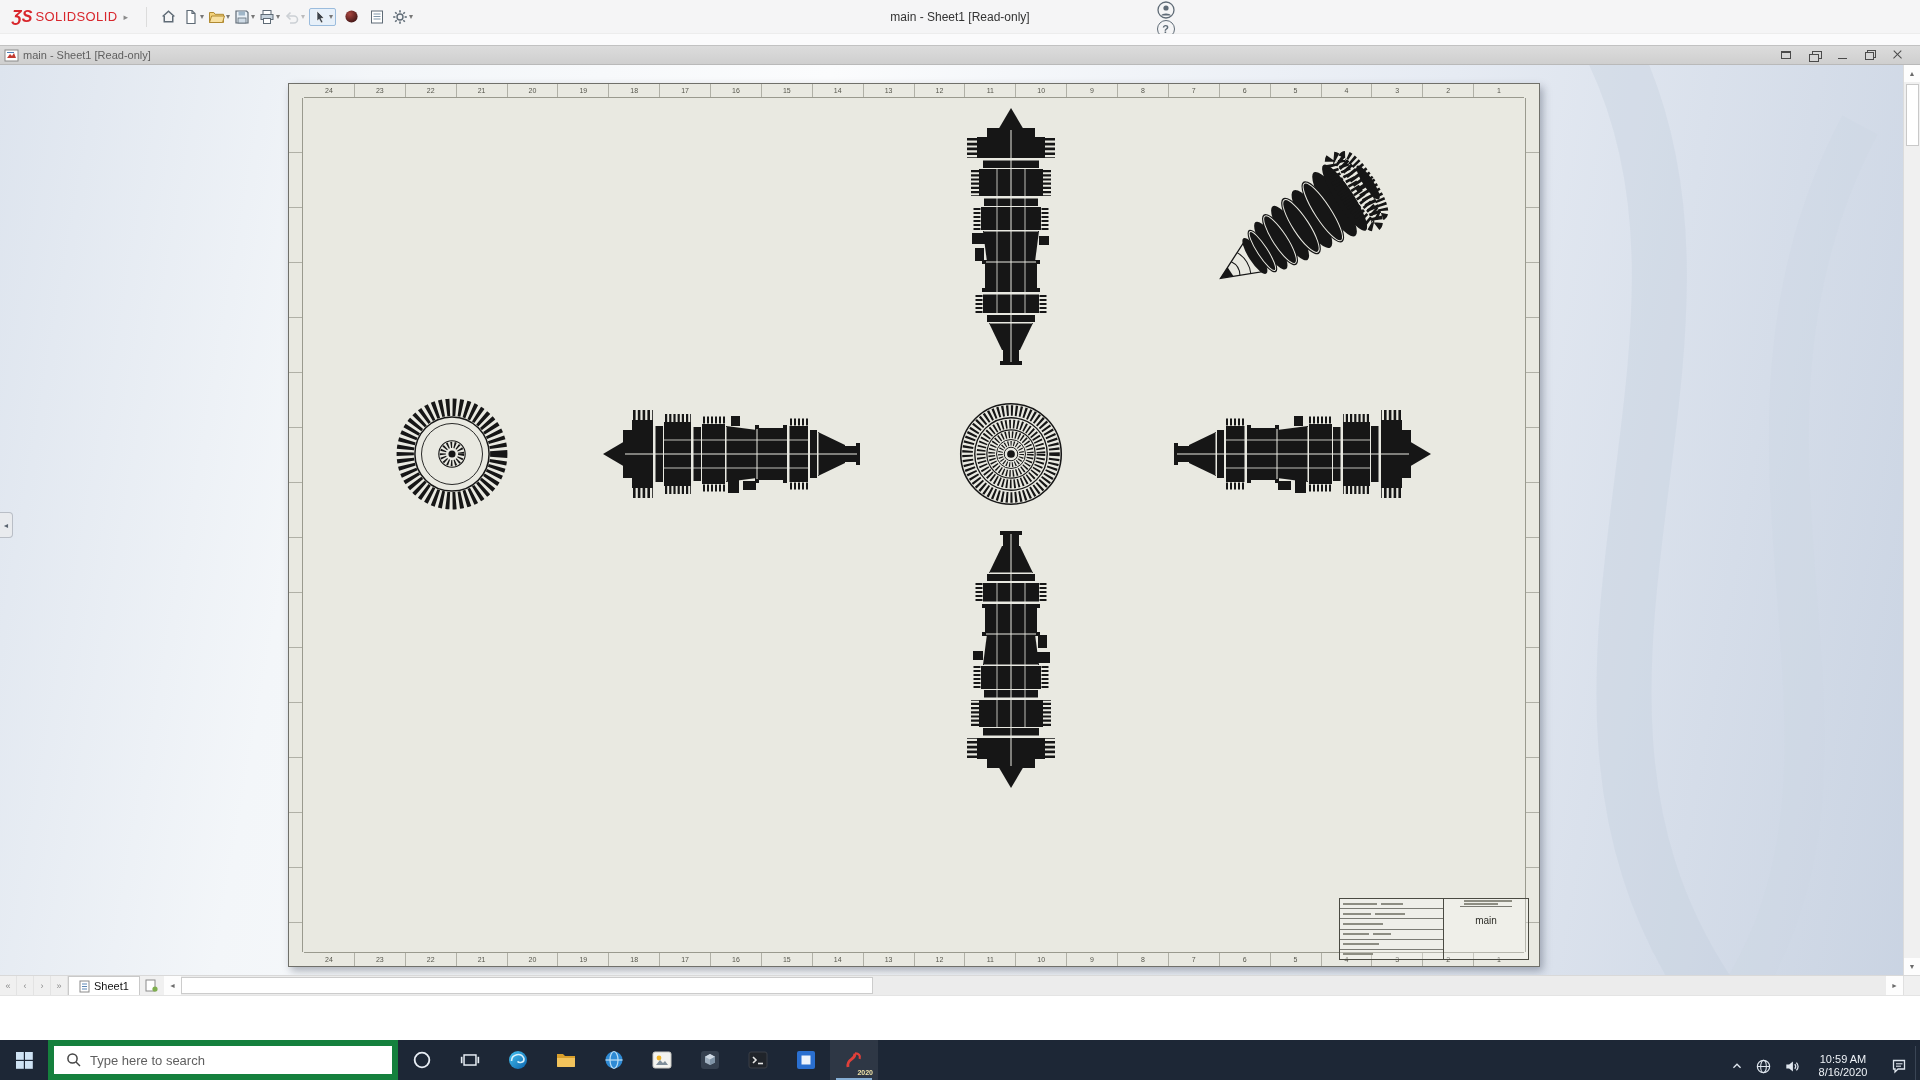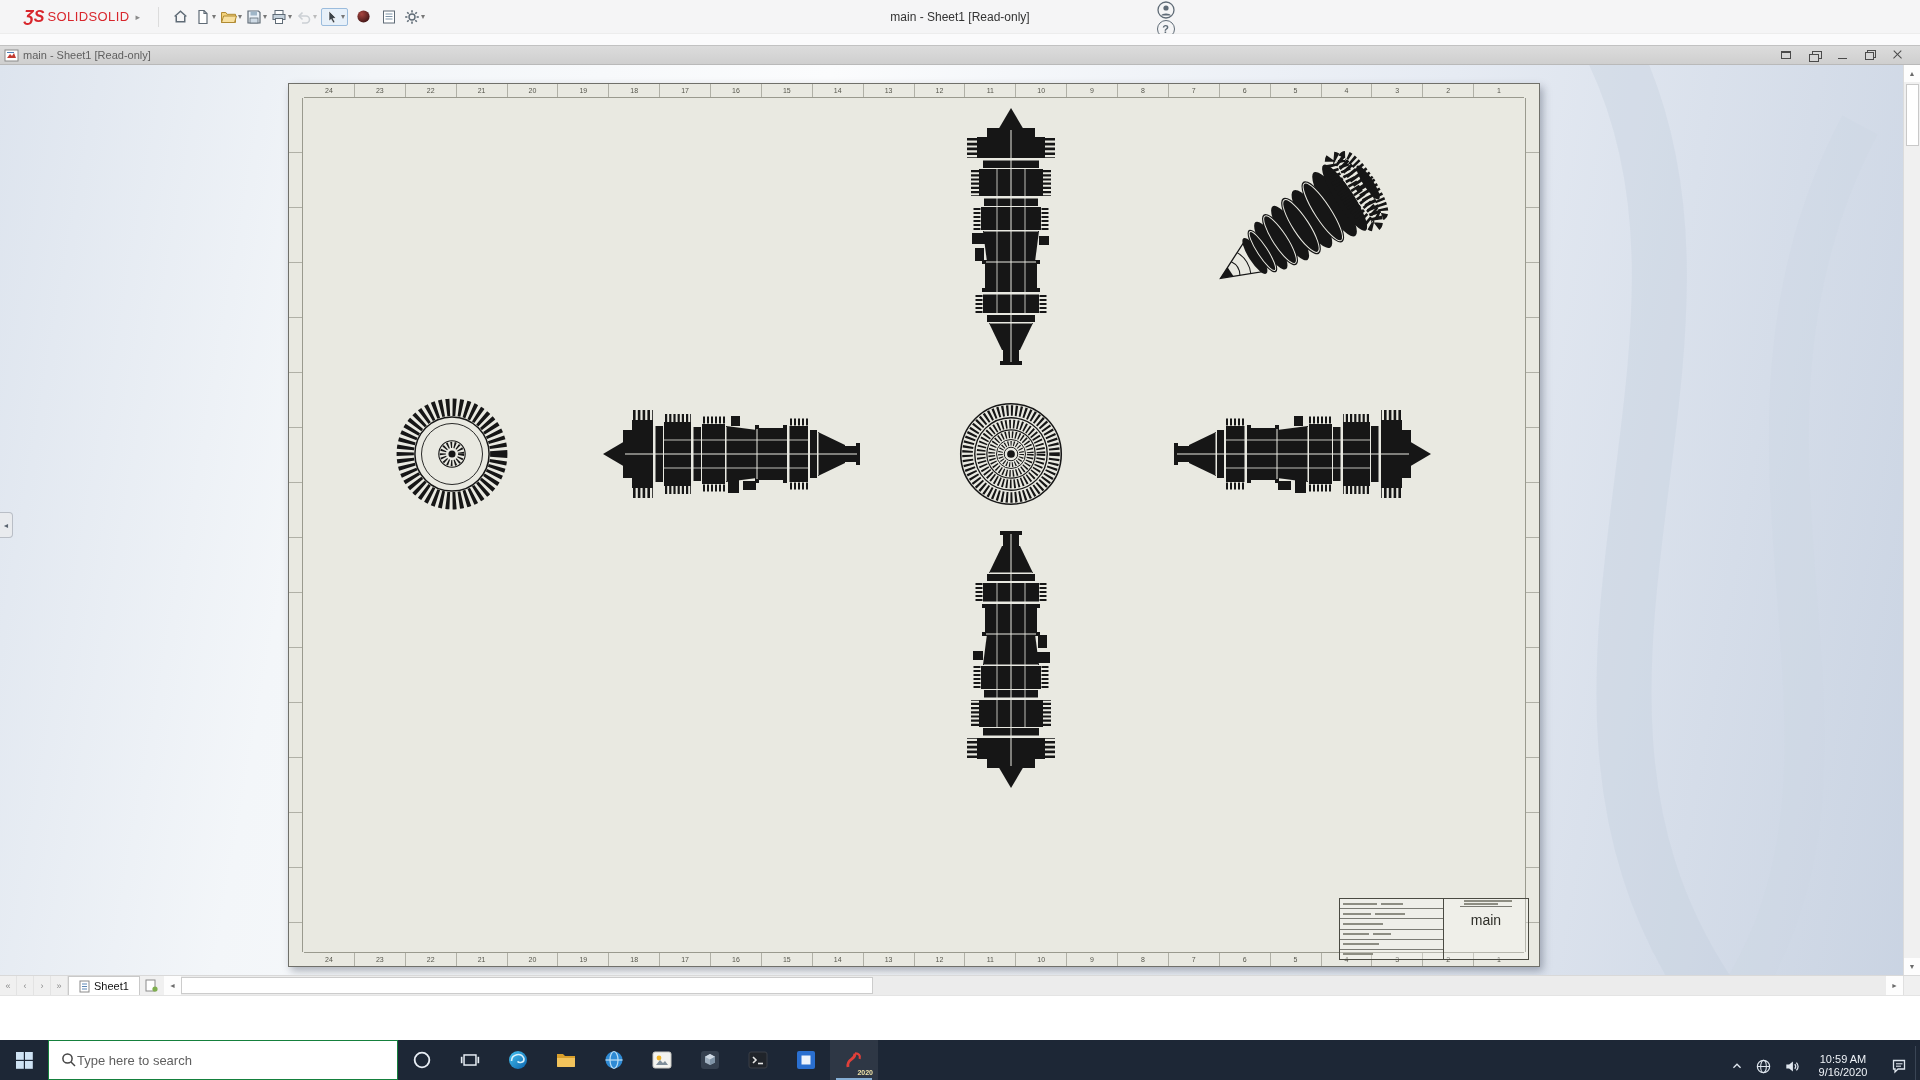--- a/index.html
+++ b/index.html
@@ -1,21 +1,21 @@
 <!DOCTYPE html>
 <html><head>
 <meta charset="utf-8">
 <style>
   *{margin:0;padding:0;box-sizing:border-box}
   html,body{width:1920px;height:1080px;overflow:hidden}
   body{font-family:"Liberation Sans",sans-serif;background:#000;user-select:none}
   .screen{position:relative;width:1920px;height:1080px;background:#fff;overflow:hidden}
 
   
-  .titlebar{position:absolute;top:0;left:0;width:1920px;height:34px;background:#f5f5f6;display:flex;align-items:center;padding:0 16px;border-bottom:1px solid #ededed}
+  .titlebar{position:absolute;top:0;left:0;width:1920px;height:34px;background:#f5f5f6;display:flex;align-items:center;padding:0 4px;border-bottom:1px solid #ededed}
   .brand{display:flex;align-items:center;margin-left:8px;white-space:nowrap}
   .ds{color:#d8262c;font-weight:bold;font-style:italic;font-size:16px;margin-right:3px}
   .solid{color:#d8262c;font-weight:normal;font-size:13px;letter-spacing:.4px}
   .works{color:#d8262c;font-weight:400;font-size:13px;letter-spacing:.4px}
   .flyout{color:#8a8a8a;font-size:9px;margin:0 10px 0 6px;cursor:pointer}
   .tsep{width:1px;height:20px;background:#dcdcdc;margin:0 8px}
   .tbtn{display:flex;align-items:center;justify-content:center;height:26px;min-width:26px;background:transparent;border:none;cursor:pointer}
   .tgroup{display:flex;align-items:center;margin:0 2px;cursor:pointer}
   .caret{font-size:8px;color:#777;margin-left:1px}
   .tbtn.disabled,.tgroup.disabled{opacity:.45}
@@ -73,21 +73,21 @@
   .mirror{transform:scaleX(-1)}
 
   
   .title-block{position:absolute;left:1050px;top:814px;width:190px;height:62px;border:1px solid #4a4a42;display:flex;background:rgba(255,255,255,.28)}
   .tb-grid{width:104px;border-right:1px solid #4a4a42;display:flex;flex-direction:column}
   .tb-row{flex:1;border-bottom:1px solid rgba(74,74,66,.7);display:flex;align-items:center;padding-left:3px;gap:4px}
   .tb-row:last-child{border-bottom:none}
   .txtbar{height:2px;background:#8d8d82;display:inline-block}
   .tb-right{flex:1;display:flex;flex-direction:column}
   .tb-rtop{flex:1;border-bottom:1px solid rgba(74,74,66,.7);display:flex;flex-direction:column;justify-content:space-evenly;padding-left:4px}
-  .tb-rname{height:26px;display:flex;align-items:center;justify-content:flex-end;font-size:14px;color:#2e2e28}
+  .tb-rname{height:26px;display:flex;align-items:center;justify-content:flex-end;font-size:10px;color:#2e2e28}
 
   
   .vscroll{position:absolute;right:0;top:0;width:17px;height:910px;background:#f0f0f0;border-left:1px solid #dcdcdc;display:flex;flex-direction:column;align-items:center}
   .vs-btn{width:17px;height:17px;display:flex;align-items:center;justify-content:center;font-size:7px;color:#6b6b6b;background:#fdfdfd;cursor:pointer}
   .vs-thumb{width:13px;height:62px;background:#ffffff;border:1px solid #c9c9c9;margin-top:2px;cursor:pointer}
   .vs-spacer{flex:1}
 
   
   .tabbar{position:absolute;top:975px;left:0;width:1920px;height:20px;background:#f0f0f0;border-top:1px solid #d9d9d9;display:flex;align-items:stretch}
   .nav-btn{width:17px;display:flex;align-items:center;justify-content:center;font-size:9px;color:#8a8a8a;cursor:pointer;border-right:1px solid #e3e3e3}
@@ -99,21 +99,21 @@
   .hs-thumb{position:absolute;left:0;top:1px;bottom:1px;width:692px;background:#ffffff;border:1px solid #cccccc;cursor:pointer}
   .corner{width:17px;background:#f0f0f0;border-left:1px solid #e0e0e0}
 
   .statusbar{position:absolute;top:995px;left:0;width:1920px;height:45px;background:#ffffff;border-top:1px solid #e4e4e4}
 
   
   .taskbar{position:absolute;top:1040px;left:0;width:1920px;height:40px;background:#1d2736;display:flex;align-items:stretch}
   .tk-btn{width:48px;display:flex;align-items:center;justify-content:center;cursor:pointer;position:relative}
   .tk-btn.active{background:rgba(255,255,255,.08)}
   .tk-btn.active::after{content:"";position:absolute;left:6px;right:6px;bottom:0;height:2px;background:#85aed4}
-  .tk-search{width:350px;background:#ffffff;display:flex;align-items:center;gap:0;padding:0 12px;cursor:text;border:1px solid #15803d}
+  .tk-search{width:350px;background:#ffffff;display:flex;align-items:center;gap:8px;padding:0 12px;cursor:text;border:6px solid #15803d}
   .tk-search input{border:none;outline:none;font-size:13px;color:#333;width:270px;font-family:"Liberation Sans",sans-serif;background:transparent}
   .tk-search input::placeholder{color:#5f5f5f}
   .sw-year{position:absolute;right:5px;bottom:4px;font-size:7px;color:#efe3a8;font-weight:bold}
   .tray{margin-left:auto;display:flex;align-items:center;height:52px}
   .tray-btn{height:40px;display:flex;align-items:center;justify-content:center;cursor:pointer}
   .clock{width:78px;text-align:center;color:#eef2f7;font-size:11px;line-height:13px;cursor:pointer;padding-right:2px}
   .show-desktop{width:5px;height:40px;border-left:1px solid #3a4555;cursor:pointer}
 </style>
 </head>
 <body>
@@ -635,21 +635,21 @@
       </div>
       <div class="tray-btn" style="width:28px">
         <svg width="17" height="17" viewBox="0 0 18 18">
             <path d="M3.5 7v4h3l4 3.2V3.8L6.5 7z" fill="#dfe6ee"></path>
             <path d="M12.5 6.5a4 4 0 0 1 0 5" fill="none" stroke="#dfe6ee" stroke-width="1.3"></path>
             <path d="M14.2 4.8a6.5 6.5 0 0 1 0 8.4" fill="none" stroke="#dfe6ee" stroke-width="1.3"></path>
           </svg>
       </div>
       <div class="clock">
         <div>10:59 AM</div>
-        <div>9/16/2020</div>
+        <div>8/16/2020</div>
       </div>
       <div class="tray-btn" style="width:32px">
         <svg width="18" height="18" viewBox="0 0 18 18">
             <path d="M3.5 3.5h11v8.5H8l-3 3v-3H3.5z" fill="none" stroke="#dfe6ee" stroke-width="1.3"></path>
             <line x1="6" y1="6.8" x2="12.5" y2="6.8" stroke="#dfe6ee" stroke-width="1.1"></line>
             <line x1="6" y1="9.2" x2="11" y2="9.2" stroke="#dfe6ee" stroke-width="1.1"></line>
           </svg>
       </div>
       <div class="show-desktop"></div>
     </div>

